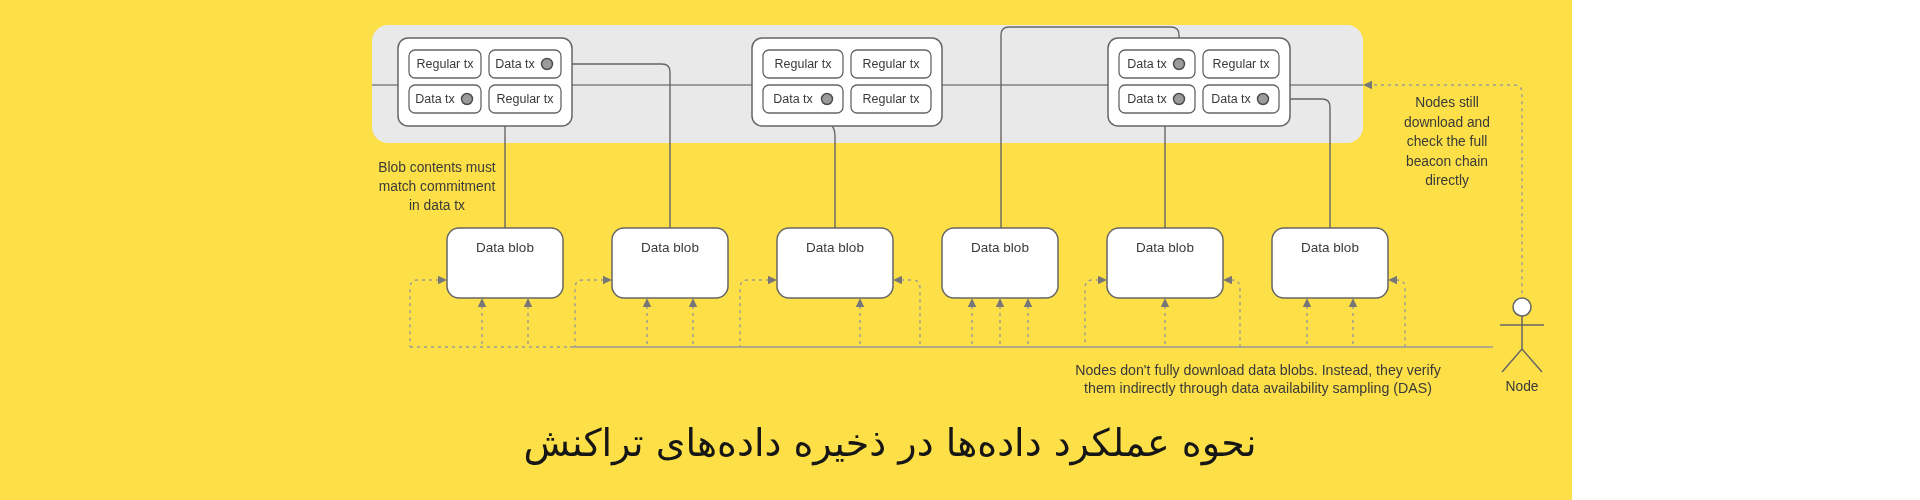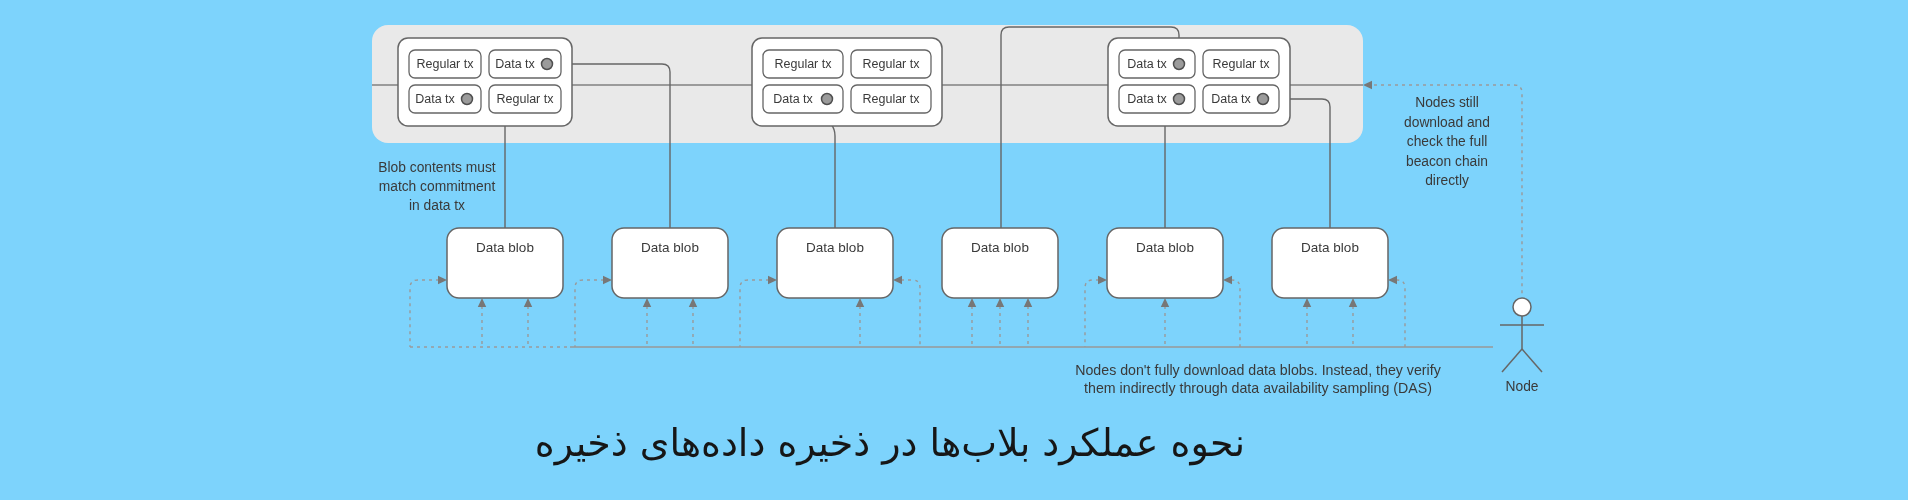--- a/index.html
+++ b/index.html
@@ -1,16 +1,16 @@
 <!DOCTYPE html>
 <html><head>
 <meta charset="utf-8">
 <style>
   html,body{margin:0;padding:0;background:#ffffff;}
-  .page{position:relative;width:1908px;height:500px;background:#7dd3fc;overflow:hidden;
+  .page{position:relative;width:1572px;height:500px;background:#fde047;overflow:hidden;
         font-family:"Liberation Sans",sans-serif;}
   .diagram-svg{position:absolute;left:0;top:0;}
   .caption{position:absolute;left:290px;top:421px;width:1200px;text-align:center;
            direction:rtl;font-family:"DejaVu Sans",sans-serif;font-size:38px;
            font-weight:500;color:#161616;letter-spacing:-0.5px;}
   svg text{font-family:"Liberation Sans",sans-serif;fill:#3a3a3a;}
   .tx-label{font-size:12.5px;}
   .blob-label{font-size:13.5px;}
   .note{font-size:13.8px;}
   .das{font-size:14.2px;}
@@ -161,15 +161,15 @@
     <text class="note" x="1447" y="165.5" text-anchor="middle">beacon chain</text>
     <text class="note" x="1447" y="185" text-anchor="middle">directly</text>
   </g>
 
   <g>
     <text class="das" x="1258" y="375" text-anchor="middle">Nodes don't fully download data blobs. Instead, they verify</text>
     <text class="das" x="1258" y="393" text-anchor="middle">them indirectly through data availability sampling (DAS)</text>
   </g>
 </svg>
 
-  <div class="caption">نحوه عملکرد بلاب‌ها در ذخیره داده‌های ذخیره</div>
+  <div class="caption">نحوه عملکرد داده‌ها در ذخیره داده‌های تراکنش</div>
 
 </div>
 
 </body></html>

